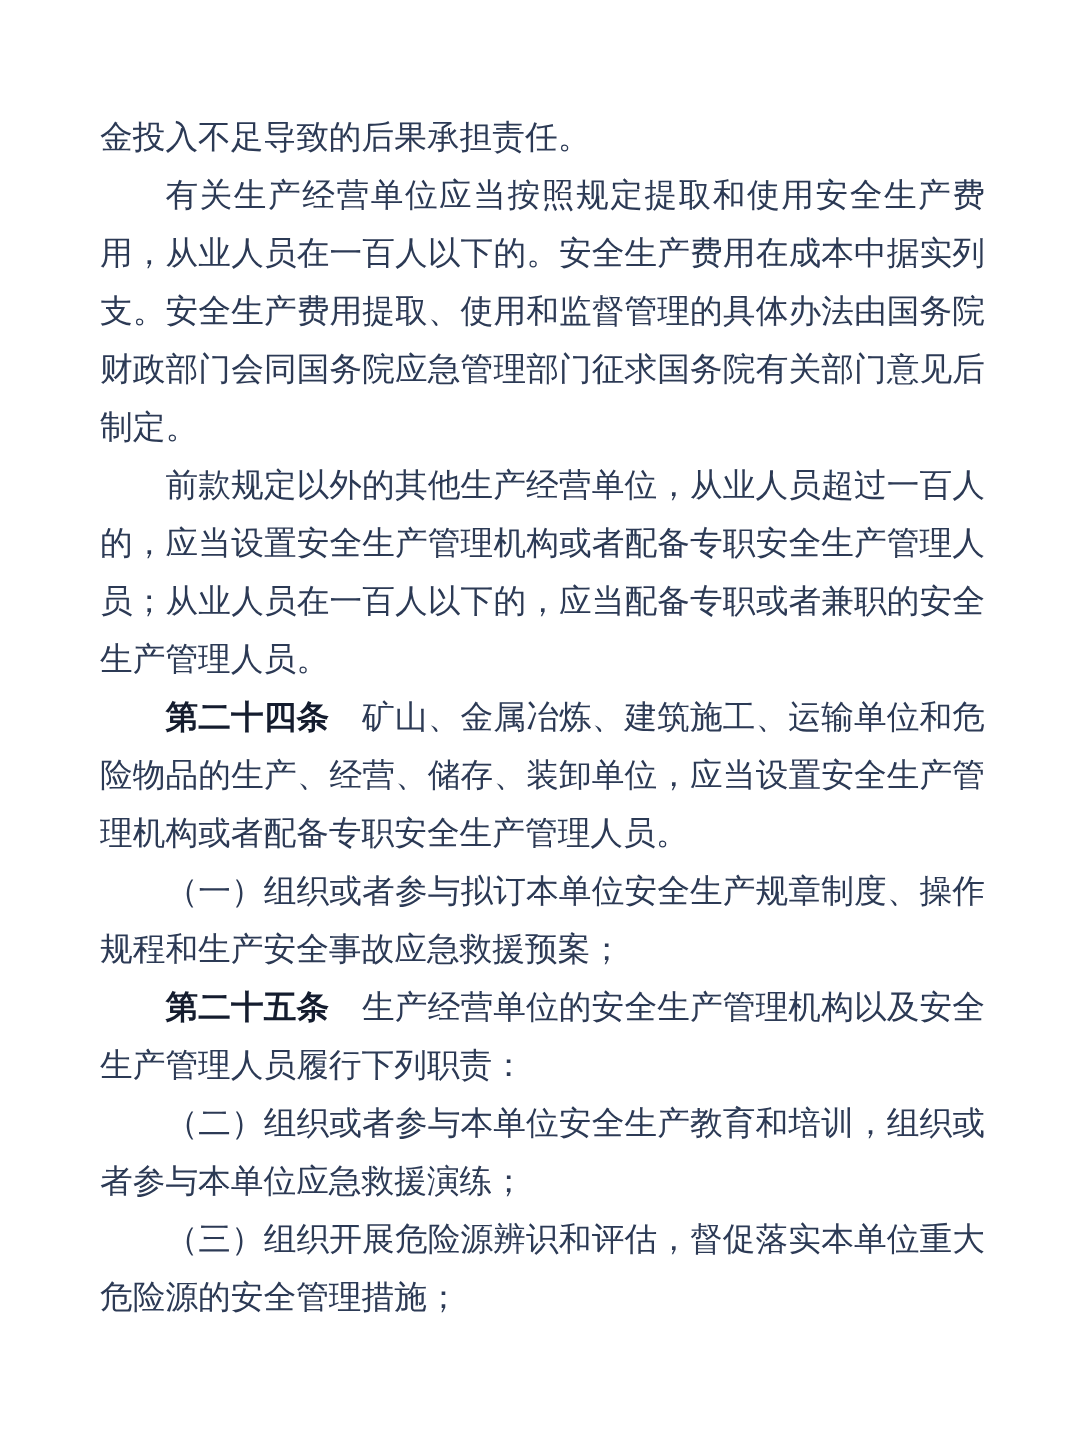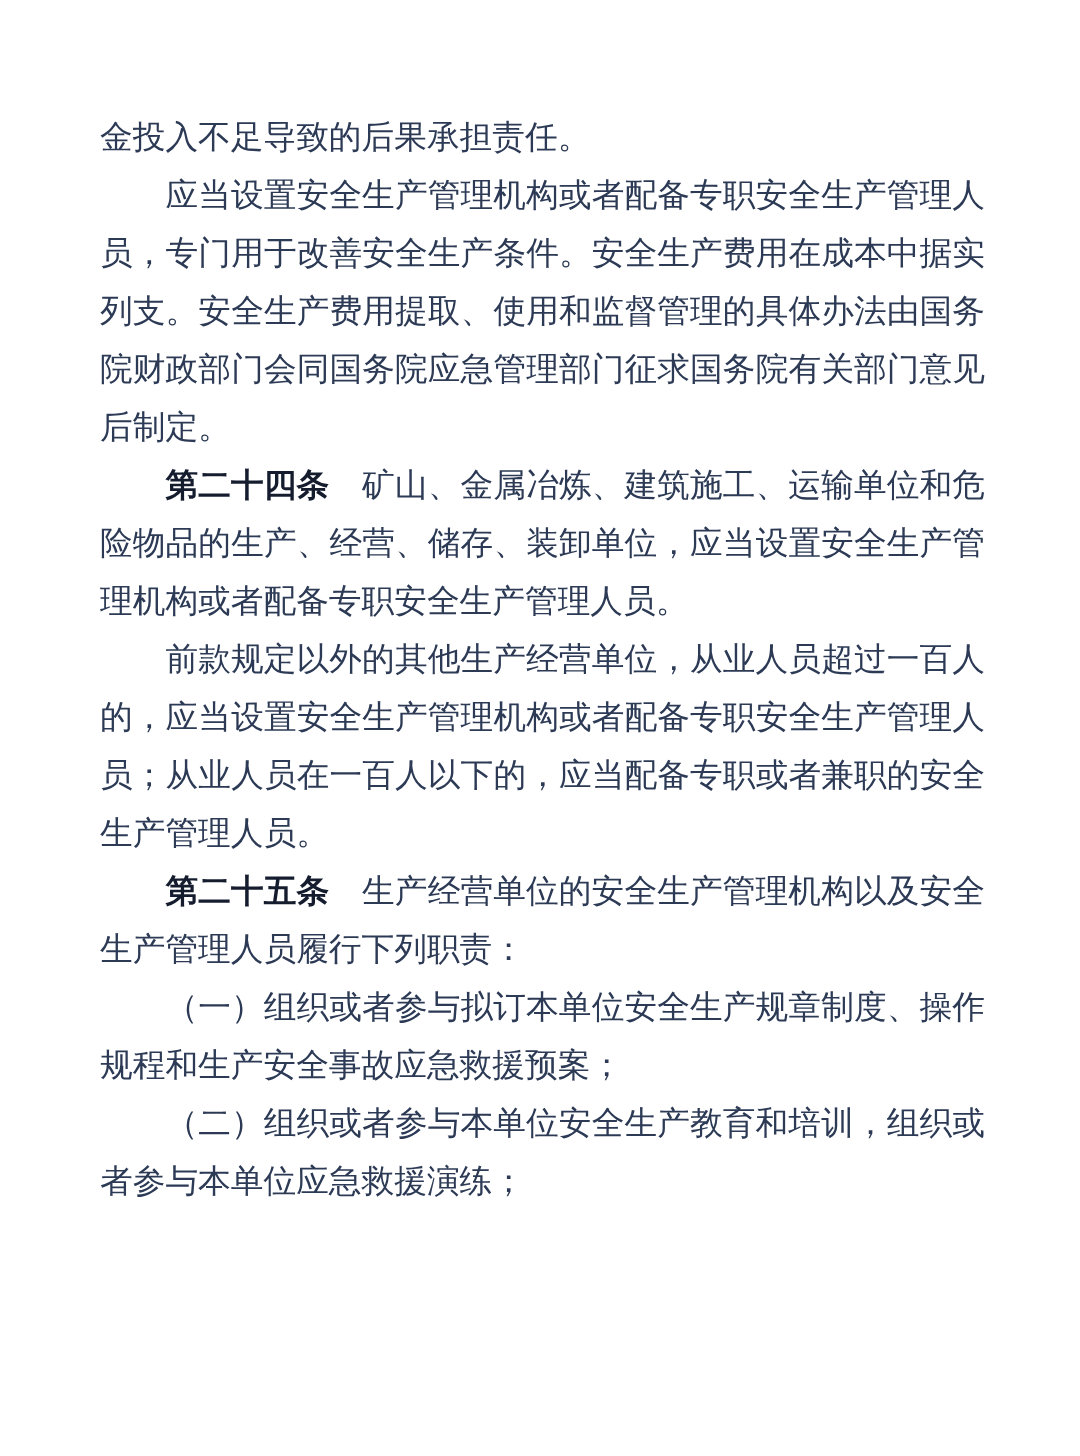--- a/index.html
+++ b/index.html
@@ -40,27 +40,28 @@
     margin-right: 1em;
   }
 </style>
 </head>
 <body>
 
 <div class="page">
 
   <p class="para no-indent"><span>金投入不足导致的后果承担责任。</span></p>
 
-  <p class="para"><span>应当设置安全生产管理机构或者配备专职安全生产管理人员，专门用于改善安全生产条件。安全生产费用在成本中据实列支。安全生产费用提取、使用和监督管理的具体办法由国务院财政部门会同国务院应急管理部门征求国务院有关部门意见后制定。</span></p>
+  <p class="para"><span>有关生产经营单位应当按照规定提取和使用安全生产费用，从业人员在一百人以下的。安全生产费用在成本中据实列支。安全生产费用提取、使用和监督管理的具体办法由国务院财政部门会同国务院应急管理部门征求国务院有关部门意见后制定。</span></p>
+
+  <p class="para"><span>前款规定以外的其他生产经营单位，从业人员超过一百人的，应当设置安全生产管理机构或者配备专职安全生产管理人员；从业人员在一百人以下的，应当配备专职或者兼职的安全生产管理人员。</span></p>
 
   <p class="para"><span class="lead">第二十四条</span><span>矿山、金属冶炼、建筑施工、运输单位和危险物品的生产、经营、储存、装卸单位，应当设置安全生产管理机构或者配备专职安全生产管理人员。</span></p>
 
-  <p class="para"><span>前款规定以外的其他生产经营单位，从业人员超过一百人的，应当设置安全生产管理机构或者配备专职安全生产管理人员；从业人员在一百人以下的，应当配备专职或者兼职的安全生产管理人员。</span></p>
+  <p class="para"><span>（一）组织或者参与拟订本单位安全生产规章制度、操作规程和生产安全事故应急救援预案；</span></p>
 
   <p class="para"><span class="lead">第二十五条</span><span>生产经营单位的安全生产管理机构以及安全生产管理人员履行下列职责：</span></p>
 
-  <p class="para"><span>（一）组织或者参与拟订本单位安全生产规章制度、操作规程和生产安全事故应急救援预案；</span></p>
-
   <p class="para"><span>（二）组织或者参与本单位安全生产教育和培训，组织或者参与本单位应急救援演练；</span></p>
 
+  <p class="para"><span>（三）组织开展危险源辨识和评估，督促落实本单位重大危险源的安全管理措施；</span></p>
 
 
 </div>
 
 </body></html>

